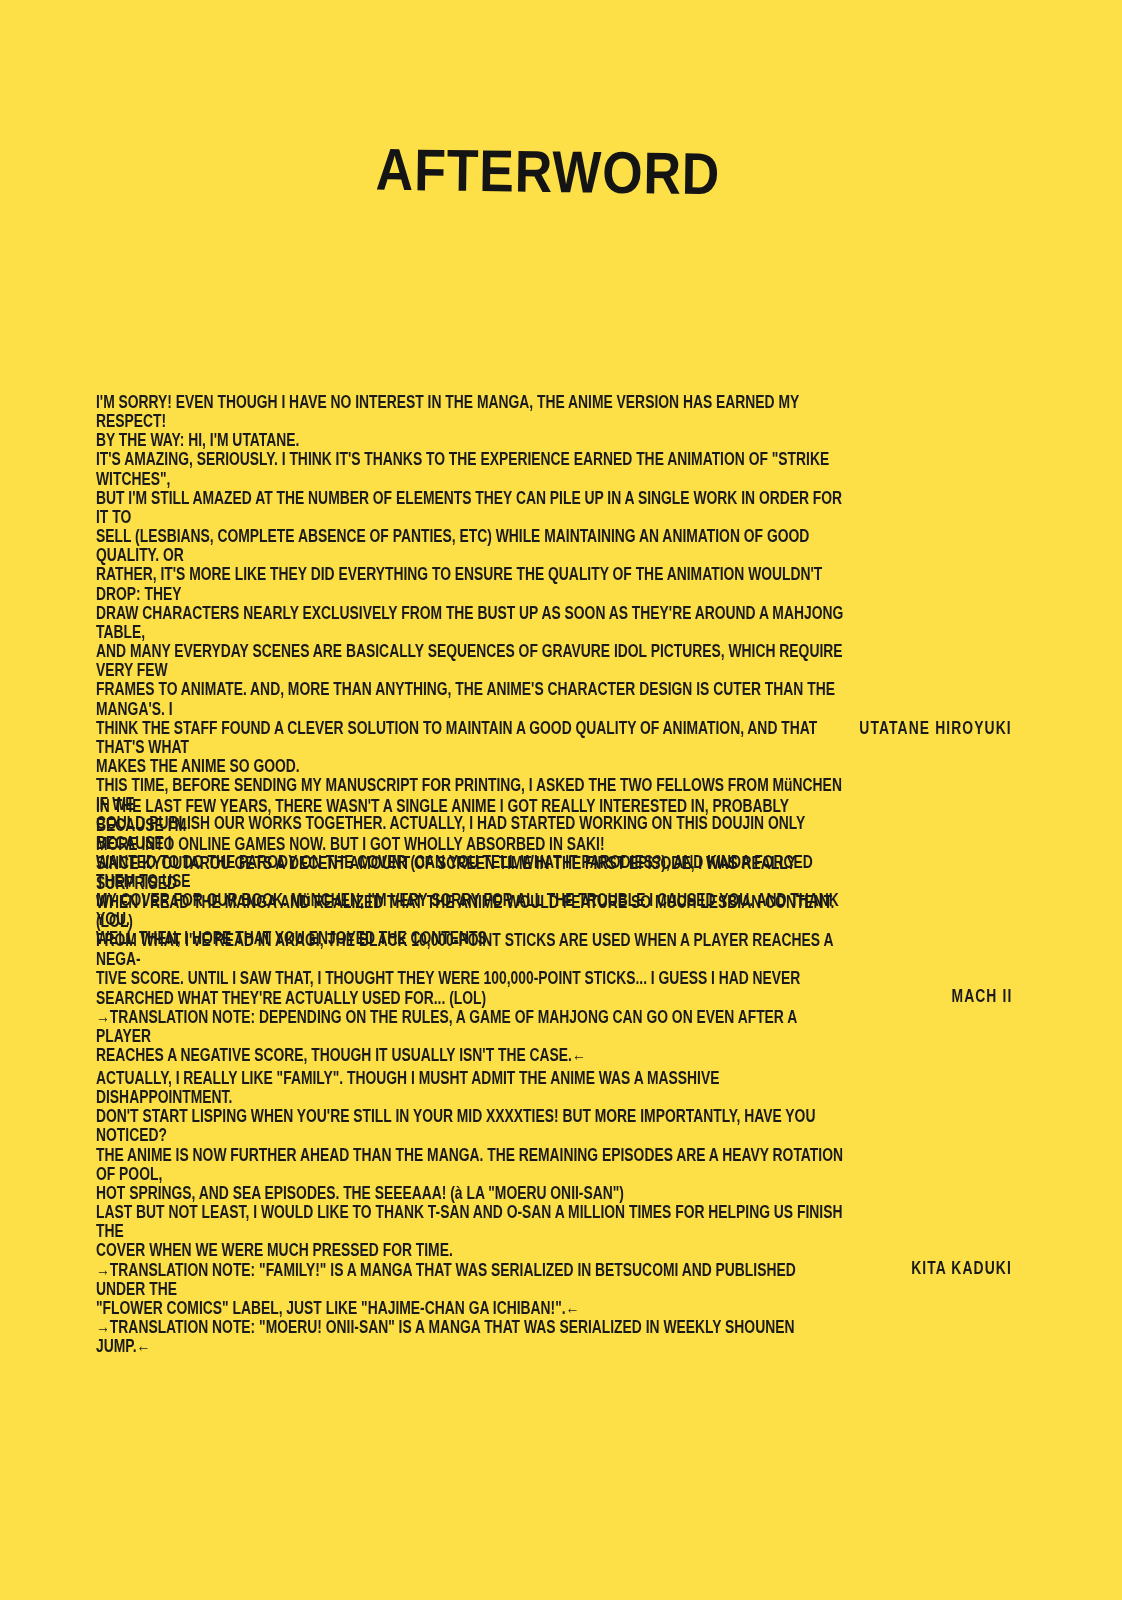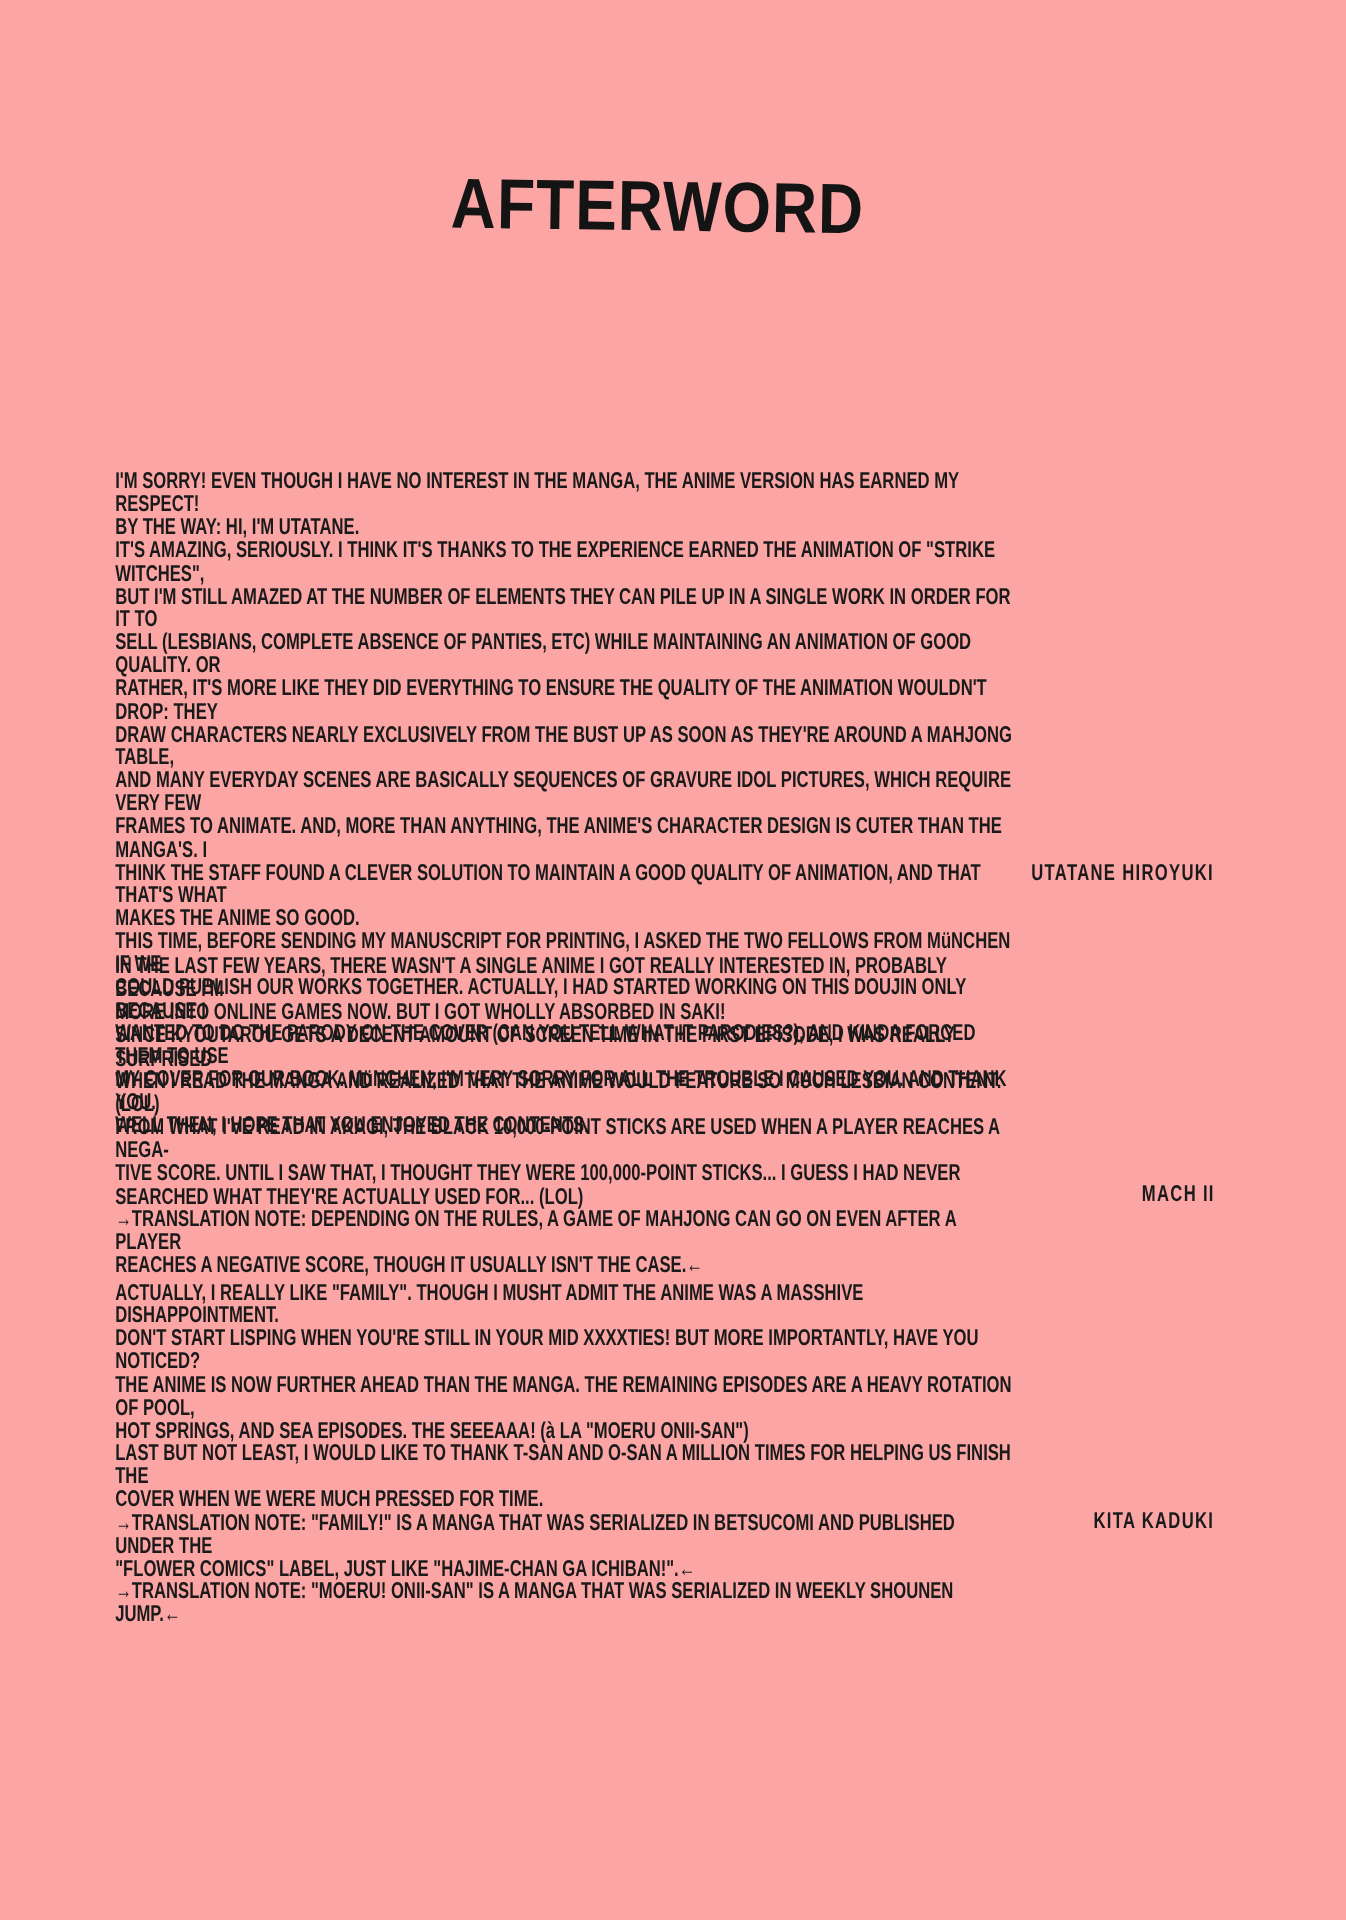--- a/index.html
+++ b/index.html
@@ -4,21 +4,21 @@
 <style>
   html, body {
     margin: 0;
     padding: 0;
     background: #ffffff;
   }
   .page {
     position: relative;
     width: 1122px;
     height: 1600px;
-    background: #fca5a5;
+    background: #fde047;
     overflow: hidden;
     font-family: "Liberation Sans", sans-serif;
     color: #181818;
   }
   .title {
     position: absolute;
     top: 142px;
     left: 0;
     width: 1122px;
     margin: 0;

